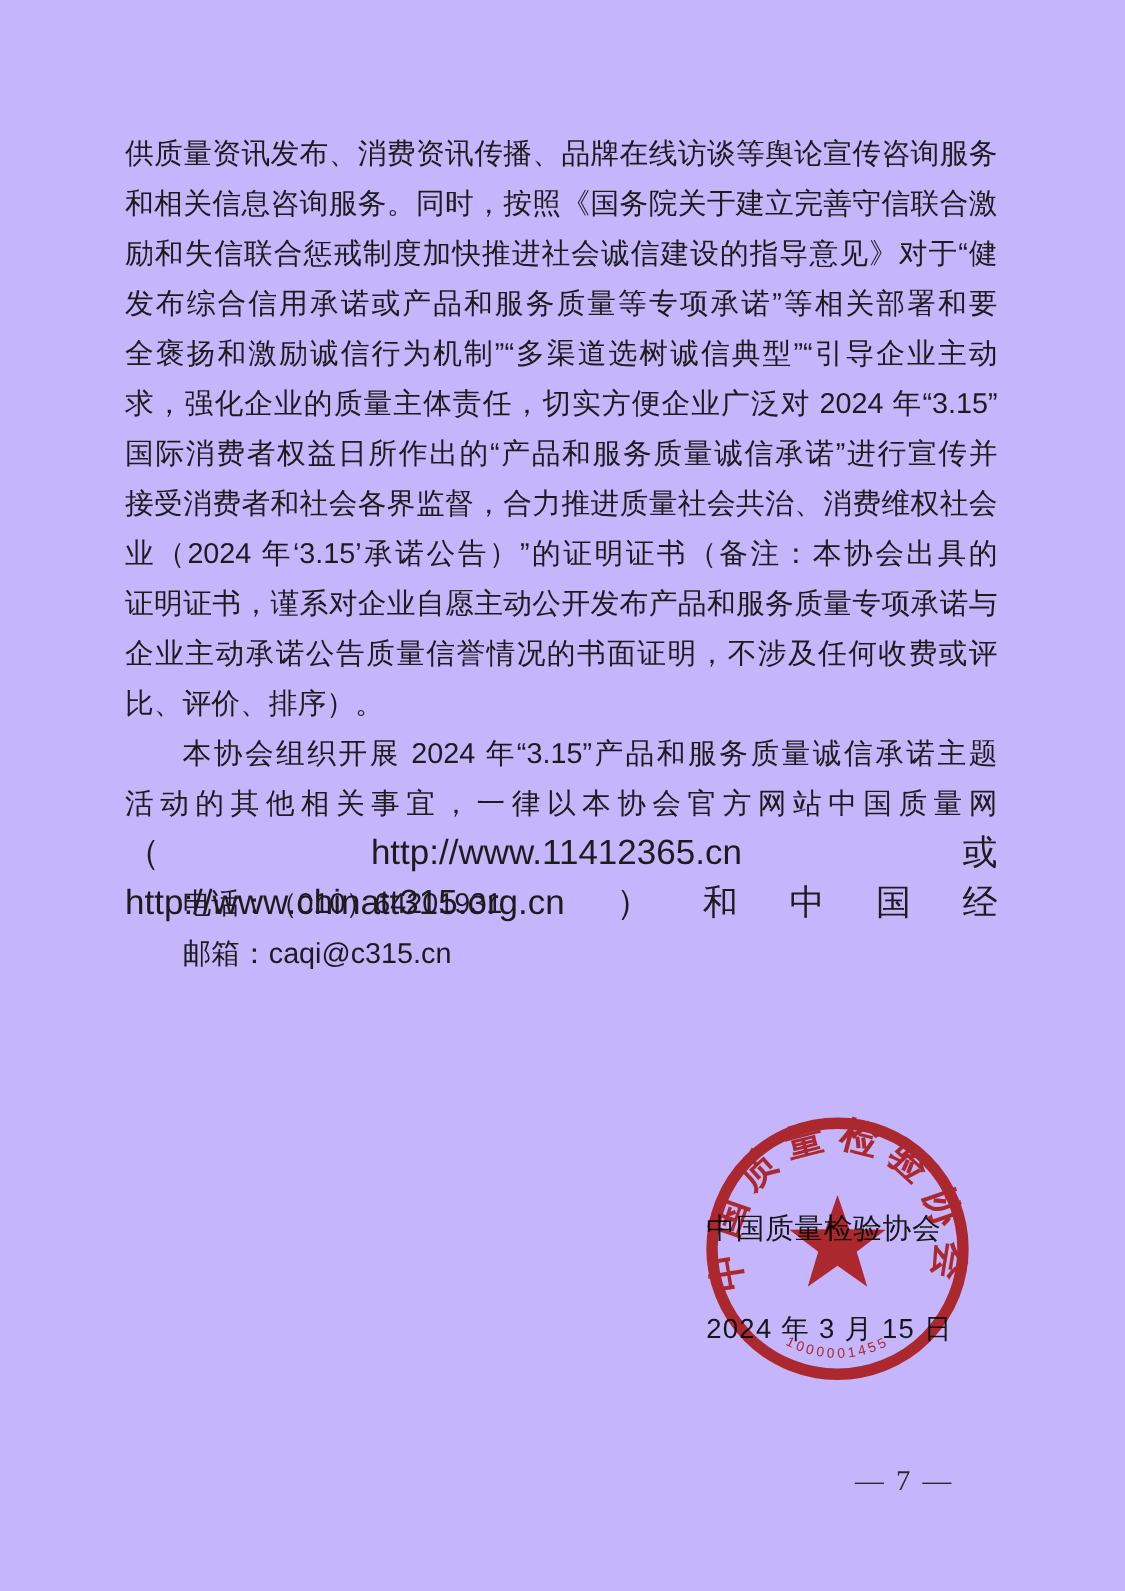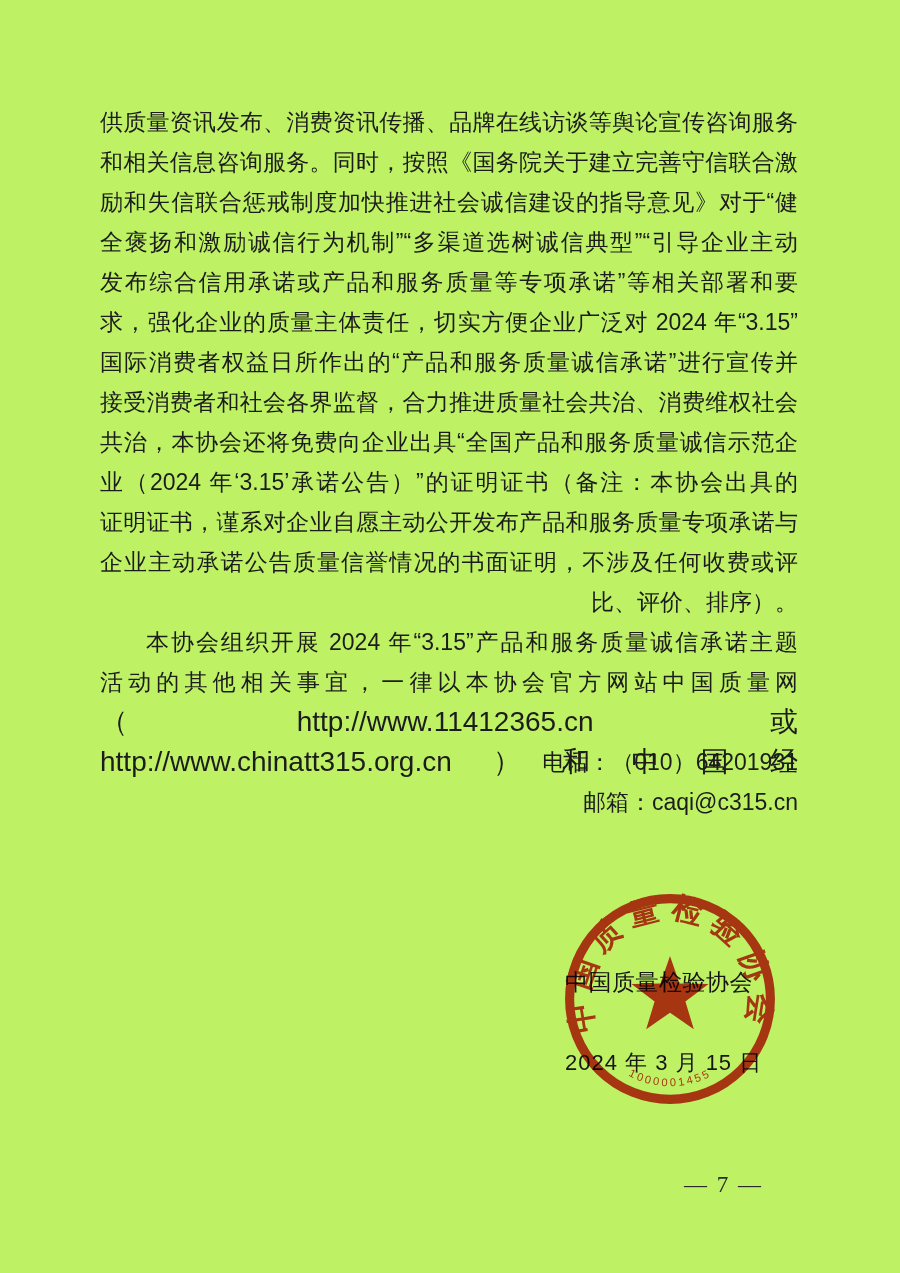--- a/index.html
+++ b/index.html
@@ -1,34 +1,33 @@
 <!DOCTYPE html>
 <html lang="zh"><head>
 <meta charset="utf-8">
 <style>
   html,body{margin:0;padding:0;background:#888;}
   .page{
     position:relative;
     width:900px;height:1273px;
     margin:0 auto;
-    background:#bef264;
+    background:#c4b5fd;
     overflow:hidden;
     font-family:"Liberation Serif","DejaVu Serif",serif;
     color:#1a1a1a;
   }
   .doc{
     position:absolute;left:100px;top:102px;width:698px;
   }
   .line{
     height:40px;line-height:40px;
     font-size:23px;
     white-space:nowrap;
     font-family:"Liberation Sans","DejaVu Sans",sans-serif;
     color:#1c1c1c;
-    text-align:right;
   }
   .j{
     white-space:normal;
     text-align:justify;
     text-align-last:justify;
     text-justify:inter-character;
   }
   .indent{text-indent:46px;}
   .url-line{font-size:28px;}
   .gap{height:23px;}
@@ -62,26 +61,25 @@
 </head>
 <body>
 
 <div class="page">
 
   <div class="doc">
 
     <div class="line j">供质量资讯发布、消费资讯传播、品牌在线访谈等舆论宣传咨询服务</div>
     <div class="line j">和相关信息咨询服务。同时，按照《国务院关于建立完善守信联合激</div>
     <div class="line j">励和失信联合惩戒制度加快推进社会诚信建设的指导意见》对于“健</div>
+    <div class="line j">发布综合信用承诺或产品和服务质量等专项承诺”等相关部署和要</div>
     <div class="line j">全褒扬和激励诚信行为机制”“多渠道选树诚信典型”“引导企业主动</div>
-    <div class="line j">发布综合信用承诺或产品和服务质量等专项承诺”等相关部署和要</div>
     <div class="line j">求，强化企业的质量主体责任，切实方便企业广泛对 2024 年“3.15”</div>
     <div class="line j">国际消费者权益日所作出的“产品和服务质量诚信承诺”进行宣传并</div>
     <div class="line j">接受消费者和社会各界监督，合力推进质量社会共治、消费维权社会</div>
-    <div class="line j">共治，本协会还将免费向企业出具“全国产品和服务质量诚信示范企</div>
     <div class="line j">业（2024 年‘3.15’承诺公告）”的证明证书（备注：本协会出具的</div>
     <div class="line j">证明证书，谨系对企业自愿主动公开发布产品和服务质量专项承诺与</div>
     <div class="line j">企业主动承诺公告质量信誉情况的书面证明，不涉及任何收费或评</div>
     <div class="line">比、评价、排序）。</div>
 
     <div class="line j indent">本协会组织开展 2024 年“3.15”产品和服务质量诚信承诺主题</div>
     <div class="line j">活动的其他相关事宜，一律以本协会官方网站中国质量网</div>
     <div class="line j url-line">（http://www.11412365.cn 或 http://www.chinatt315.org.cn）和中国经</div>
 
     <div class="line indent">电话：（010）64201931</div>

